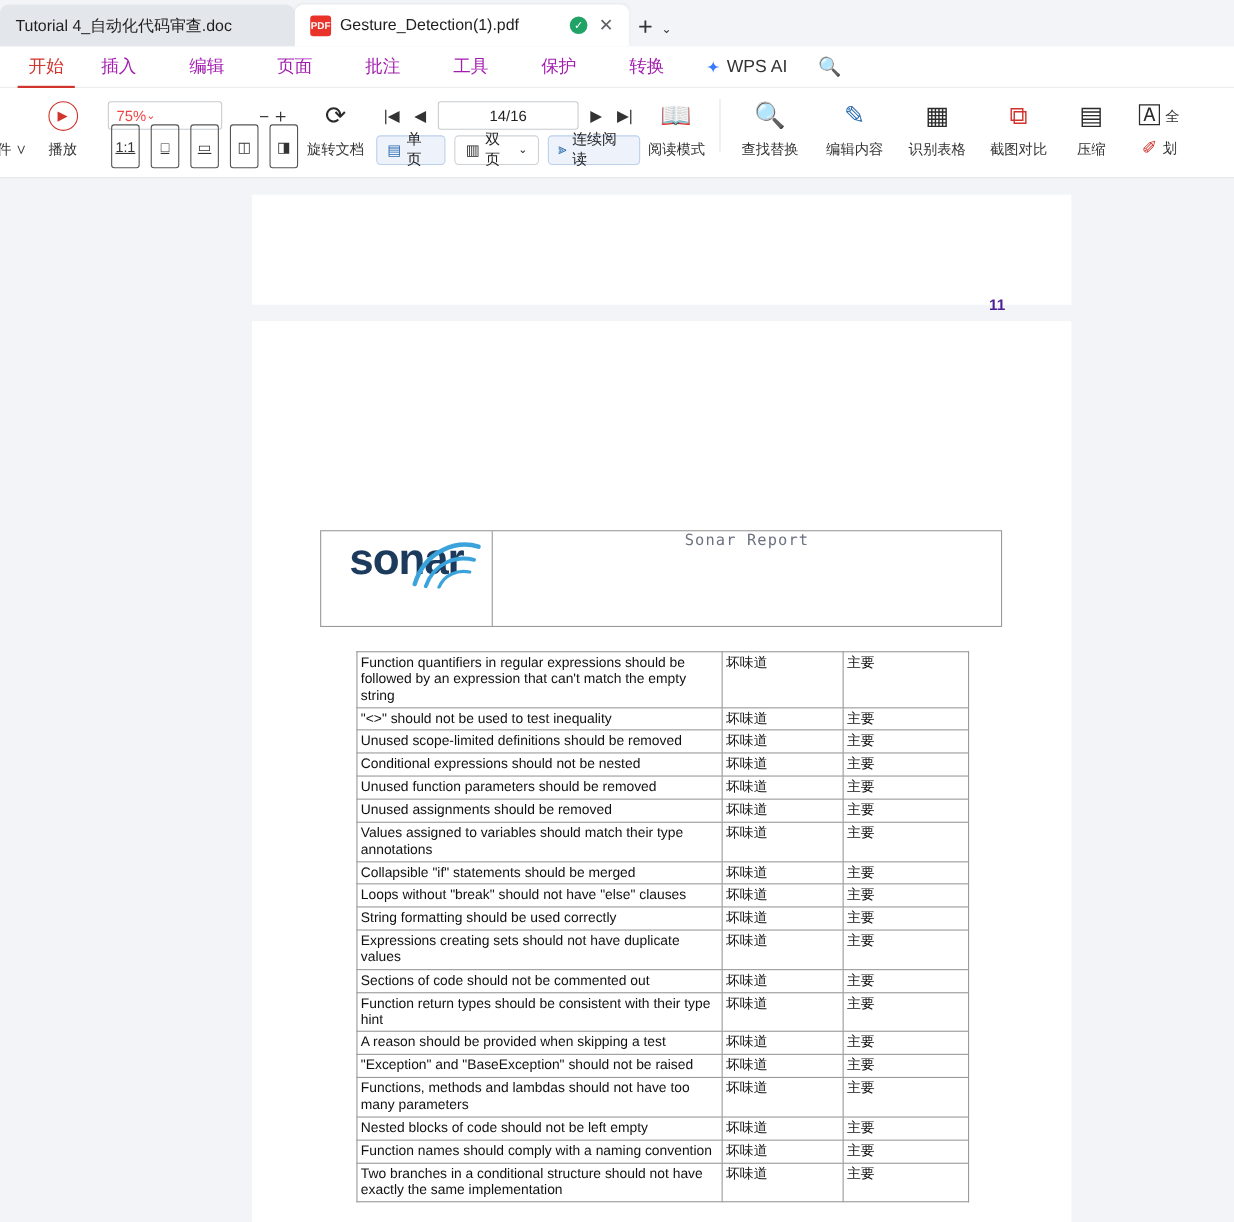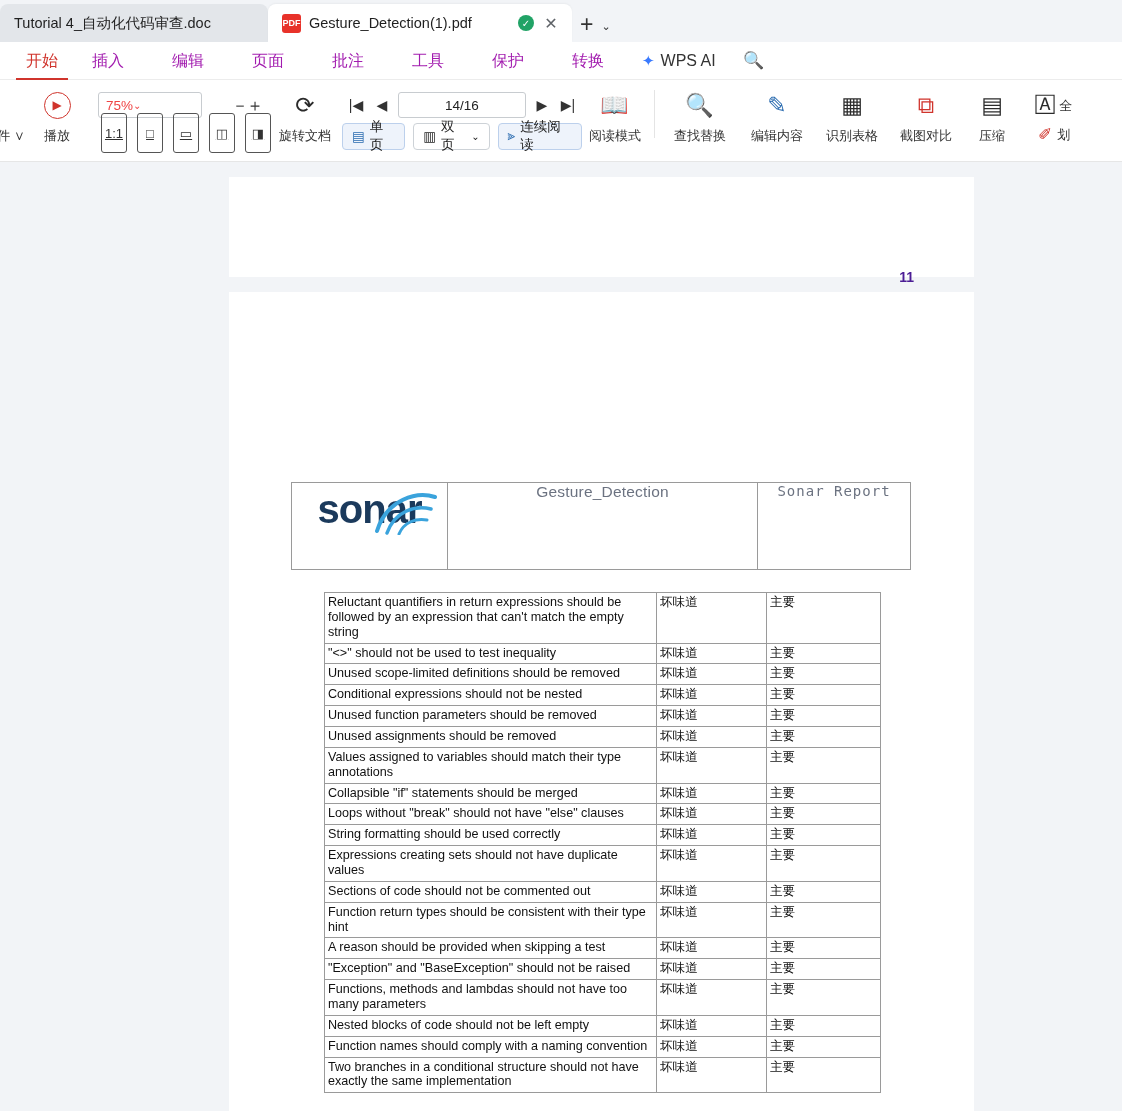--- a/index.html
+++ b/index.html
@@ -455,28 +455,27 @@
 
     <div class="sonar-head">
       <div class="sh-cell sh-logo">
         <span class="sonar-word">sonar</span>
         <svg class="sonar-arc" viewBox="0 0 66 44">
           <path d="M4 40 C 14 8, 44 0, 62 6" stroke="#3aa3dc" stroke-width="4" fill="none" stroke-linecap="round"></path>
           <path d="M14 42 C 22 20, 42 14, 58 18" stroke="#3aa3dc" stroke-width="3.5" fill="none" stroke-linecap="round"></path>
           <path d="M26 43 C 31 31, 43 27, 54 29" stroke="#3aa3dc" stroke-width="3" fill="none" stroke-linecap="round"></path>
         </svg>
       </div>
-      <div class="sh-cell sh-mid">Gesture_Detection</div>
       <div class="sh-cell sh-right">Sonar Report</div>
     </div>
 
     <table class="issues">
       <tbody>
           <tr>
-            <td class="c0">Reluctant quantifiers in return expressions should be followed by an expression that can't match the empty string</td>
+            <td class="c0">Function quantifiers in regular expressions should be followed by an expression that can't match the empty string</td>
             <td class="c1">坏味道</td>
             <td class="c2">主要</td>
           </tr>
           <tr>
             <td class="c0">"&lt;&gt;" should not be used to test inequality</td>
             <td class="c1">坏味道</td>
             <td class="c2">主要</td>
           </tr>
           <tr>
             <td class="c0">Unused scope-limited definitions should be removed</td>

